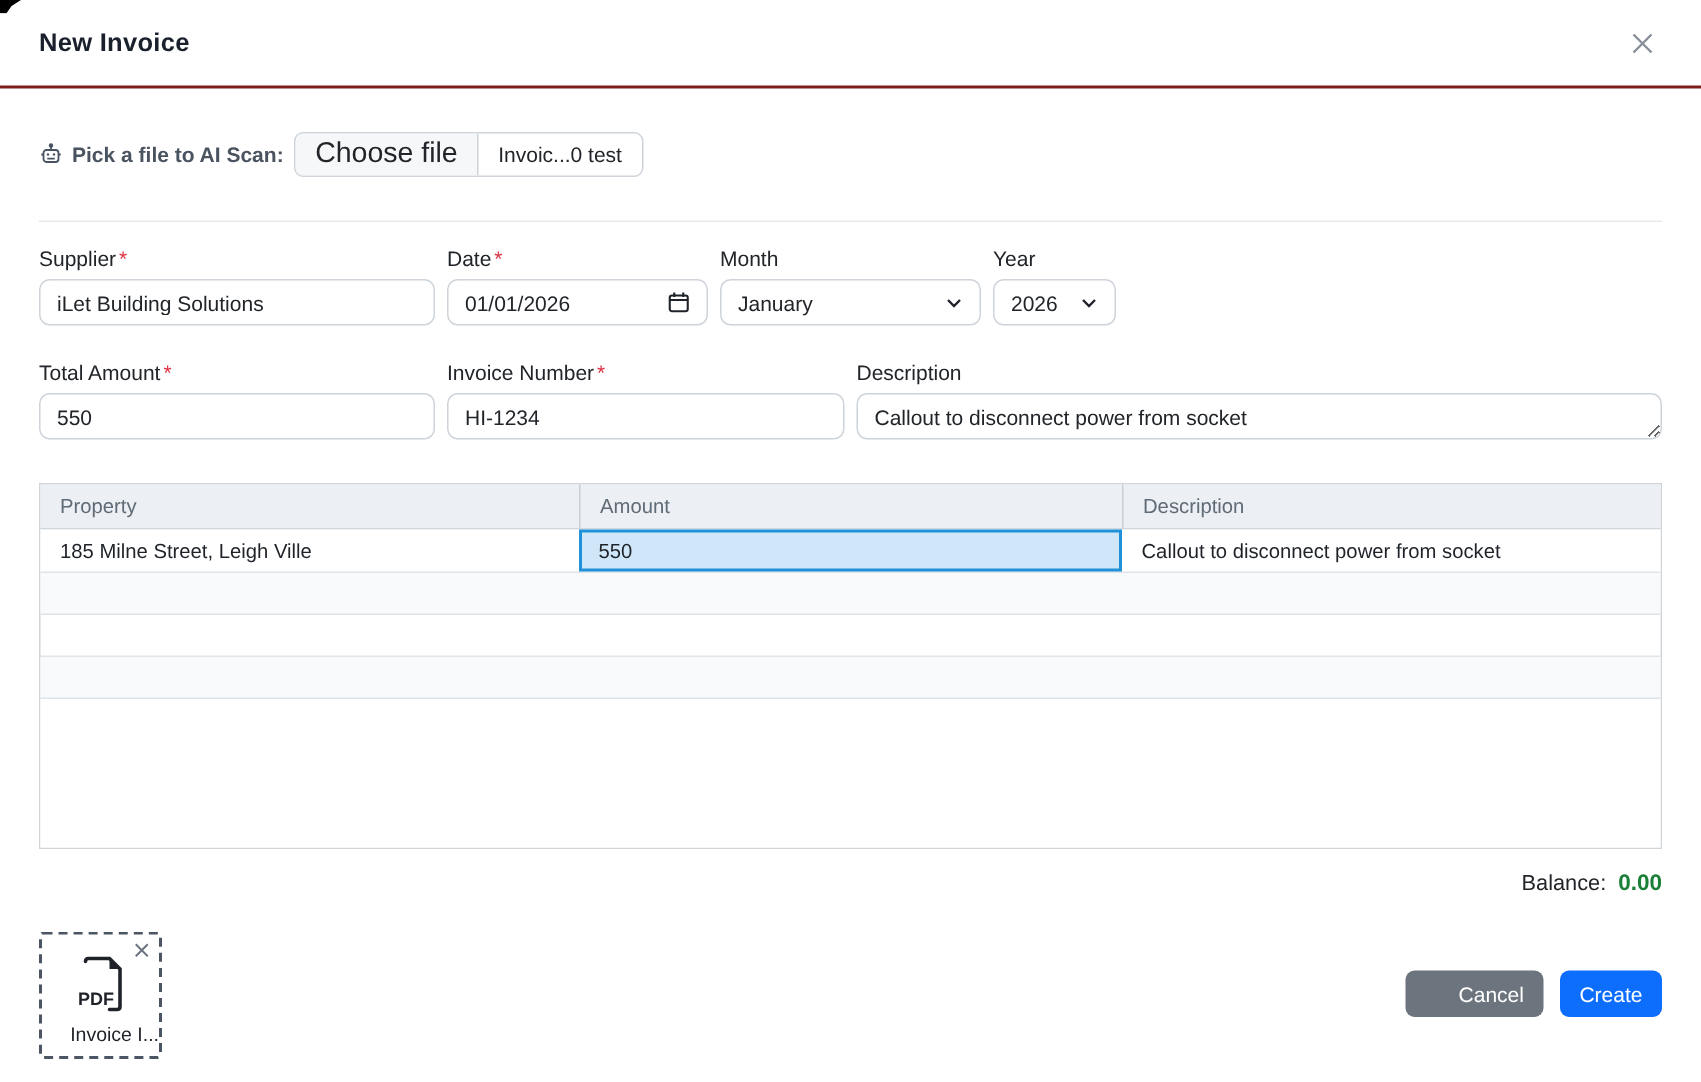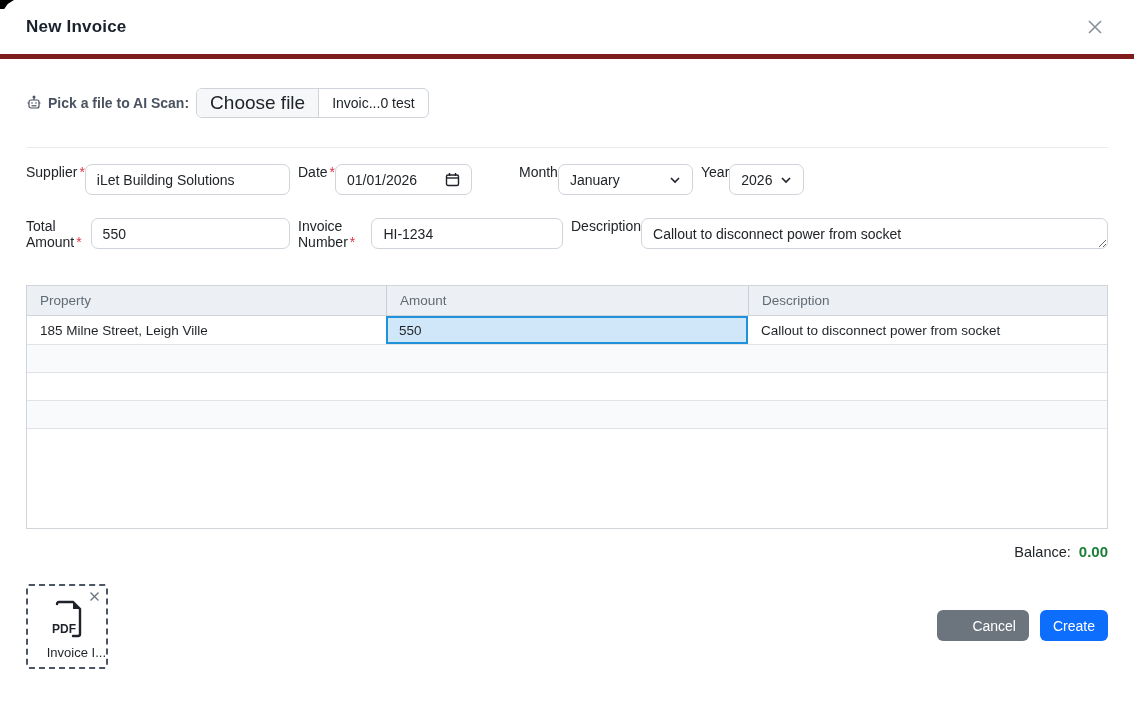--- a/index.html
+++ b/index.html
@@ -15,21 +15,21 @@
     position: absolute; top: 0; left: 0;
     width: 14px; height: 9px;
     background: #000;
     clip-path: polygon(0 0, 100% 0, 55% 45%, 30% 100%, 0 100%);
   }
   
   .modal-header {
     height: 59px;
     display: flex; align-items: center; justify-content: space-between;
     padding: 0 26px;
-    border-bottom: 5px solid #7f1d1d;
+    border-bottom: 2px solid #7f1d1d;
   }
   .modal-title { font-size: 17px; font-weight: 700; color: #1a202c; letter-spacing: .2px; }
   .close-btn {
     width: 26px; height: 26px; border: none; background: transparent;
     cursor: pointer; display: flex; align-items: center; justify-content: center;
   }
   
   .modal-body { padding: 0 26px; }
   .scan-row {
     margin-top: 29px;
@@ -48,35 +48,35 @@
     font-size: 14px; cursor: pointer;
   }
   .file-btn {
     background: #f6f7f8; border: none; border-right: 1px solid #ced4da;
     padding: 0 13px; font-size: 19px; color: #212529; cursor: pointer;
     font-family: inherit;
   }
   .file-name { display: flex; align-items: center; padding: 0 13px; color: #212529; }
   
   .form-row { display: flex; gap: 8px; margin-top: 16px; }
-  .field { display: flex; flex-direction: row; }
+  .field { display: flex; flex-direction: column; }
   .field label { font-size: 14px; color: #212529; margin-bottom: 6px; }
   .req { color: #dc3545; margin-left: 2px; }
   .control {
     height: 31px; border: 1px solid #ced4da; border-radius: 7px;
     font-size: 14px; color: #212529; background: #fff;
     padding: 0 11px; font-family: inherit; width: 100%;
     display: flex; align-items: center;
   }
   input.control { display: block; line-height: 29px; }
   .select-like, .date-like { justify-content: space-between; cursor: pointer; gap: 8px; }
   .w-supplier { width: 264px; }
   .w-type { width: 265px; }
   .w-date { width: 174px; }
-  .w-month { width: 174px; margin-left: 39px; }
+  .w-month { width: 174px; }
   .w-year { width: 82px; }
   .w-desc { flex: 1; }
   textarea.control {
     height: 31px; resize: both; padding-top: 6px; line-height: 18px;
     overflow: hidden; white-space: nowrap;
   }
   
   .invoice-table {
     margin-top: 29px;
     border: 1px solid #d0d5da;

